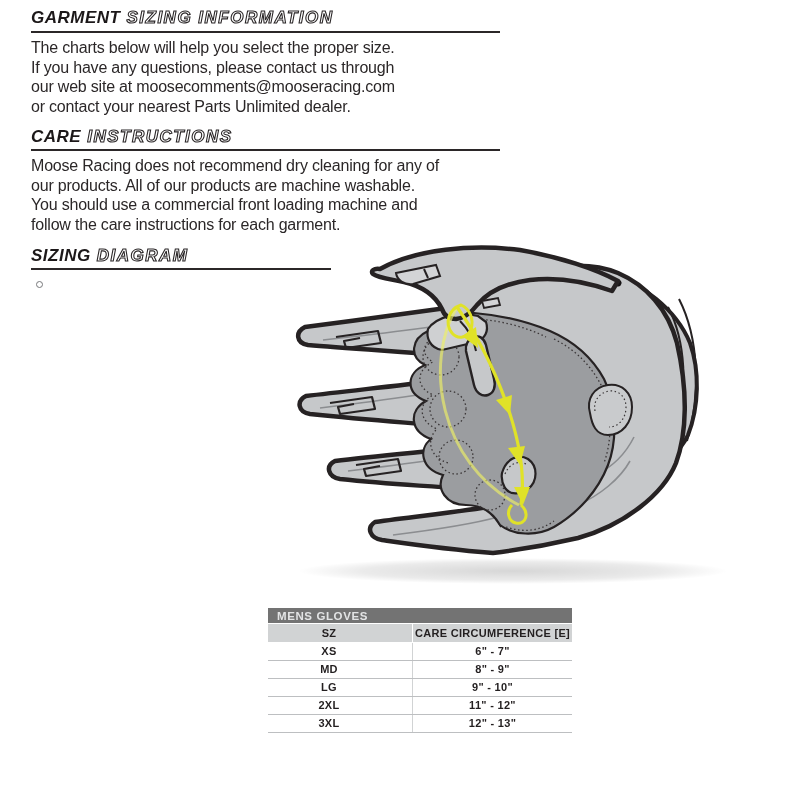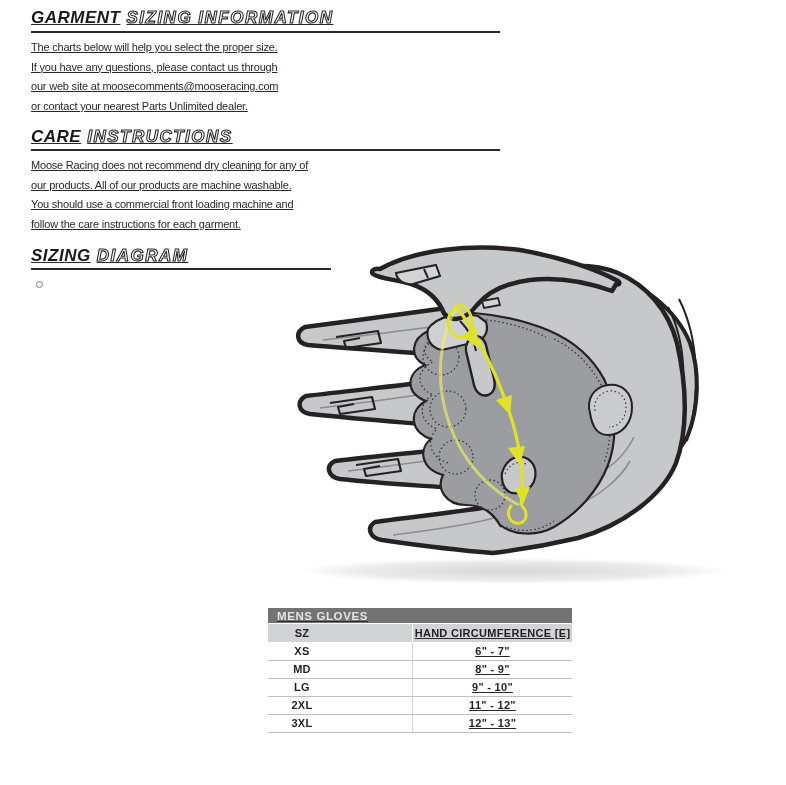--- a/index.html
+++ b/index.html
@@ -1,19 +1,19 @@
 <!DOCTYPE html>
 <html><head>
 <meta charset="utf-8">
 <style>
   * { margin: 0; padding: 0; box-sizing: border-box; }
   html, body { width: 786px; height: 785px; background: #ffffff; overflow: hidden; }
   body { font-family: "Liberation Sans", "DejaVu Sans", sans-serif; color: #2b2728; position: relative; }
 
-  .abs { position: absolute; text-decoration: underline; }
+  .abs { position: absolute; }
 
   
   .sec-heading {
     left: 31px;
     font-size: 17px;
     font-style: italic;
     letter-spacing: .5px;
     white-space: nowrap;
   }
   .sec-heading .hb {
@@ -26,21 +26,21 @@
     font-weight: bold;
     color: #ffffff;
     -webkit-text-stroke: 1.1px #2b2728;
     letter-spacing: 1.5px;
   }
   .sec-rule { height: 2px; background: #2b2728; }
 
   
   .para {
     left: 31px;
-    font-size: 11px;
+    font-size: 16px;
     line-height: 19.6px;
     letter-spacing: -0.2px;
     color: #2b2728;
     white-space: pre-line;
   }
   .bullet-item { left: 36px; display: flex; }
   .bullet-marker {
     width: 7px; height: 7px;
     border: 1.6px solid #77787b;
     border-radius: 50%;
@@ -69,21 +69,21 @@
     display: flex; height: 19px; line-height: 19px;
     background: #d1d3d4; color: #231f20;
     font-size: 11px; letter-spacing: .3px;
     border-bottom: 1px solid #ffffff;
   }
   .tbl-row {
     display: flex; height: 18px; line-height: 17px;
     border-bottom: 1px solid #bdbfc1;
     color: #231f20; font-size: 11px; letter-spacing: .3px;
   }
-  .cell-sz { width: 144px; flex: 0 0 auto; }
+  .cell-sz { width: 144px; flex: 0 0 auto; padding-left: 27px; }
   .cell-sz .szbox { display: inline-block; width: 44px; margin-left: 12px; text-align: center; }
   .cell-val { flex: 1 1 auto; text-align: center; border-left: 1px solid #d1d3d4; }
   .tbl-hrow .cell-val { border-left: 1px solid #ffffff; }
 
   
   .glove-wrap { left: 278px; top: 243px; width: 470px; height: 350px; }
 </style>
 </head>
 <body>
 
@@ -236,21 +236,21 @@
     <polygon points="242,222 230,205 247,203" fill="#e0e228"></polygon>
     <polygon points="245,262 236,244 252,244" fill="#e0e228"></polygon>
   </g>
 </svg>
 </div>
 
 <div class="abs sizing-table">
   <div class="tbl-title">MENS GLOVES</div>
   <div class="tbl-hrow">
     <div class="cell-sz"><span class="szbox">SZ</span></div>
-    <div class="cell-val">HAND CIRCUMFERENCE [E]</div>
+    <div class="cell-val">CARE CIRCUMFERENCE [E]</div>
   </div>
   <div class="tbl-row">
     <div class="cell-sz"><span class="szbox">XS</span></div>
     <div class="cell-val">6" - 7"</div>
   </div>
   <div class="tbl-row">
     <div class="cell-sz"><span class="szbox">MD</span></div>
     <div class="cell-val">8" - 9"</div>
   </div>
   <div class="tbl-row">

